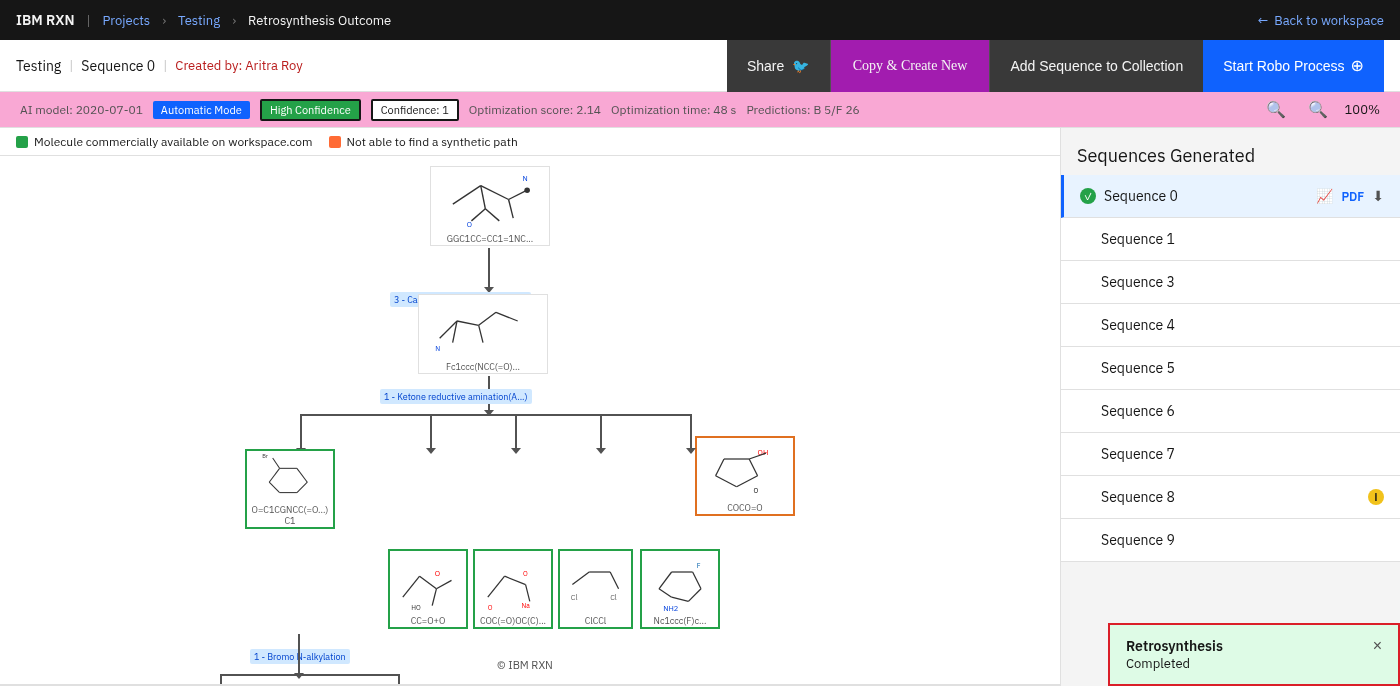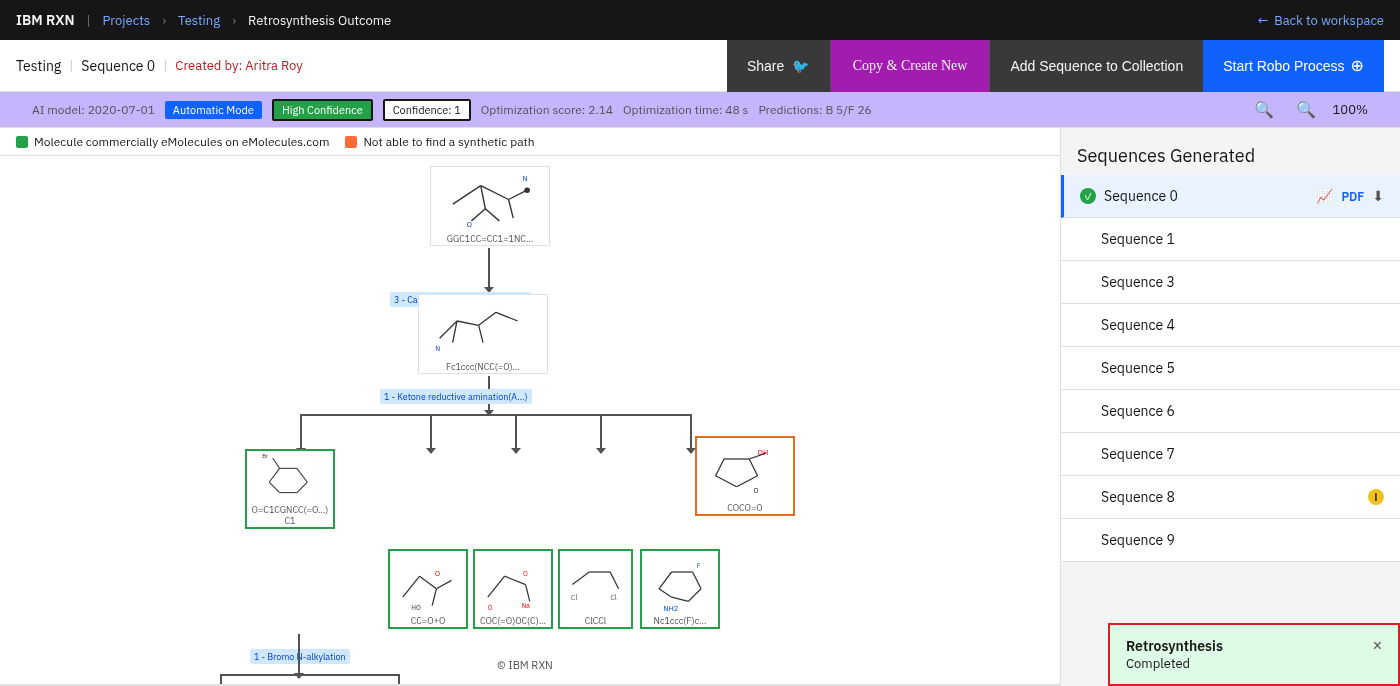--- a/index.html
+++ b/index.html
@@ -92,25 +92,25 @@
       font-size: 14px;
       cursor: pointer;
       display: flex;
       align-items: center;
       gap: 6px;
     }
     .btn-plus { font-size: 16px; }
 
     
     .info-bar {
-      background: #c4b5fd;
+      background: #f9a8d4;
       height: 36px;
       display: flex;
       align-items: center;
-      padding: 0 32px;
+      padding: 0 20px;
       gap: 10px;
       border-bottom: 1px solid #e0e0e0;
     }
     .badge-auto {
       background: #0f62fe;
       color: #fff;
       font-size: 11px;
       padding: 2px 8px;
       border-radius: 2px;
     }
@@ -364,21 +364,21 @@
   <span class="zoom-level">100%</span>
 </div>
 
 <div class="main-content">
 
   <div class="canvas-area">
 
     <div class="legend">
       <div class="legend-item">
         <div class="legend-dot legend-green"></div>
-        <span>Molecule commercially eMolecules on eMolecules.com</span>
+        <span>Molecule commercially available on workspace.com</span>
       </div>
       <div class="legend-item">
         <div class="legend-dot legend-orange"></div>
         <span>Not able to find a synthetic path</span>
       </div>
     </div>
 
     <div class="canvas-scroll">
       <div class="canvas-inner">
 

